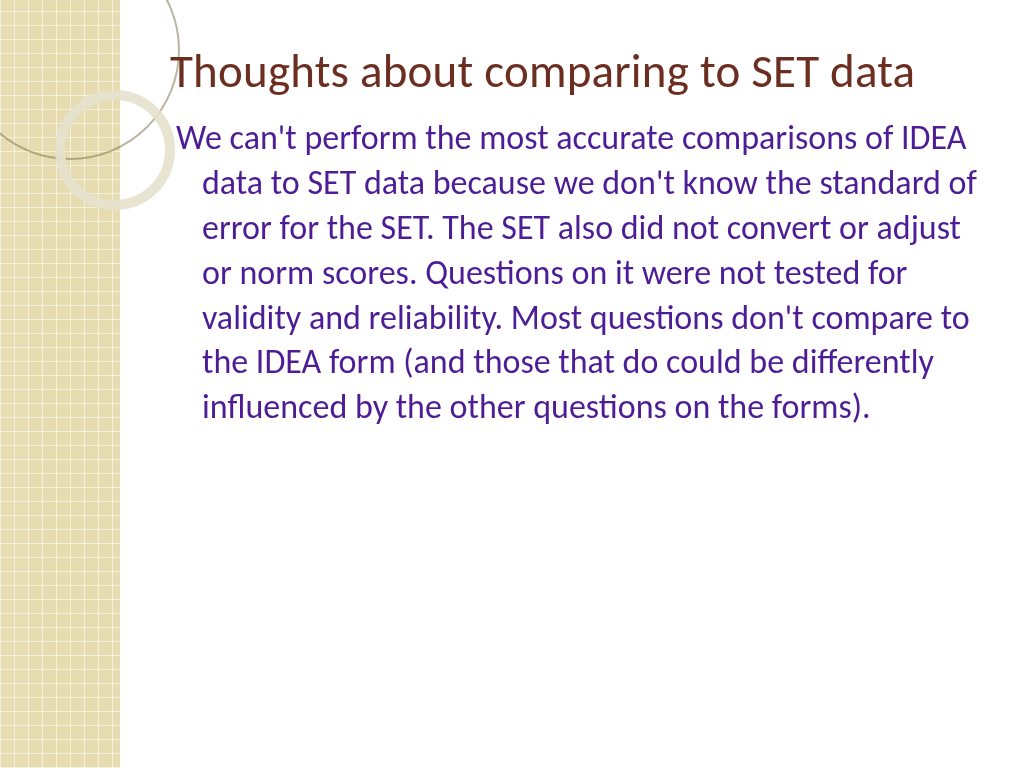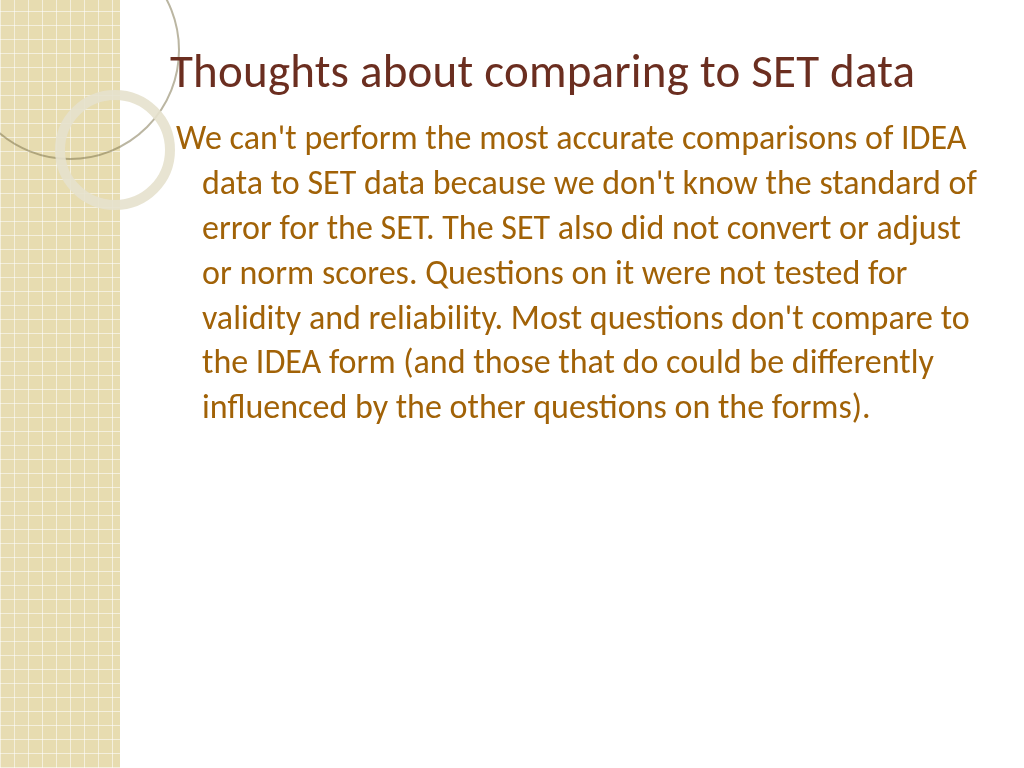--- a/index.html
+++ b/index.html
@@ -53,21 +53,21 @@
   }
   .title {
     color: #6b2e20;
     font-size: 47px;
     font-weight: 400;
     line-height: 1.15;
     margin-bottom: 18px;
     letter-spacing: 0.2px;
   }
   .body {
-    color: #a16207;
+    color: #4c1d95;
     font-size: 34px;
     font-weight: 400;
     line-height: 1.32;
     padding-left: 6px;
     text-indent: -26px;
     margin-left: 26px;
   }
 </style>
 </head>
 <body>

